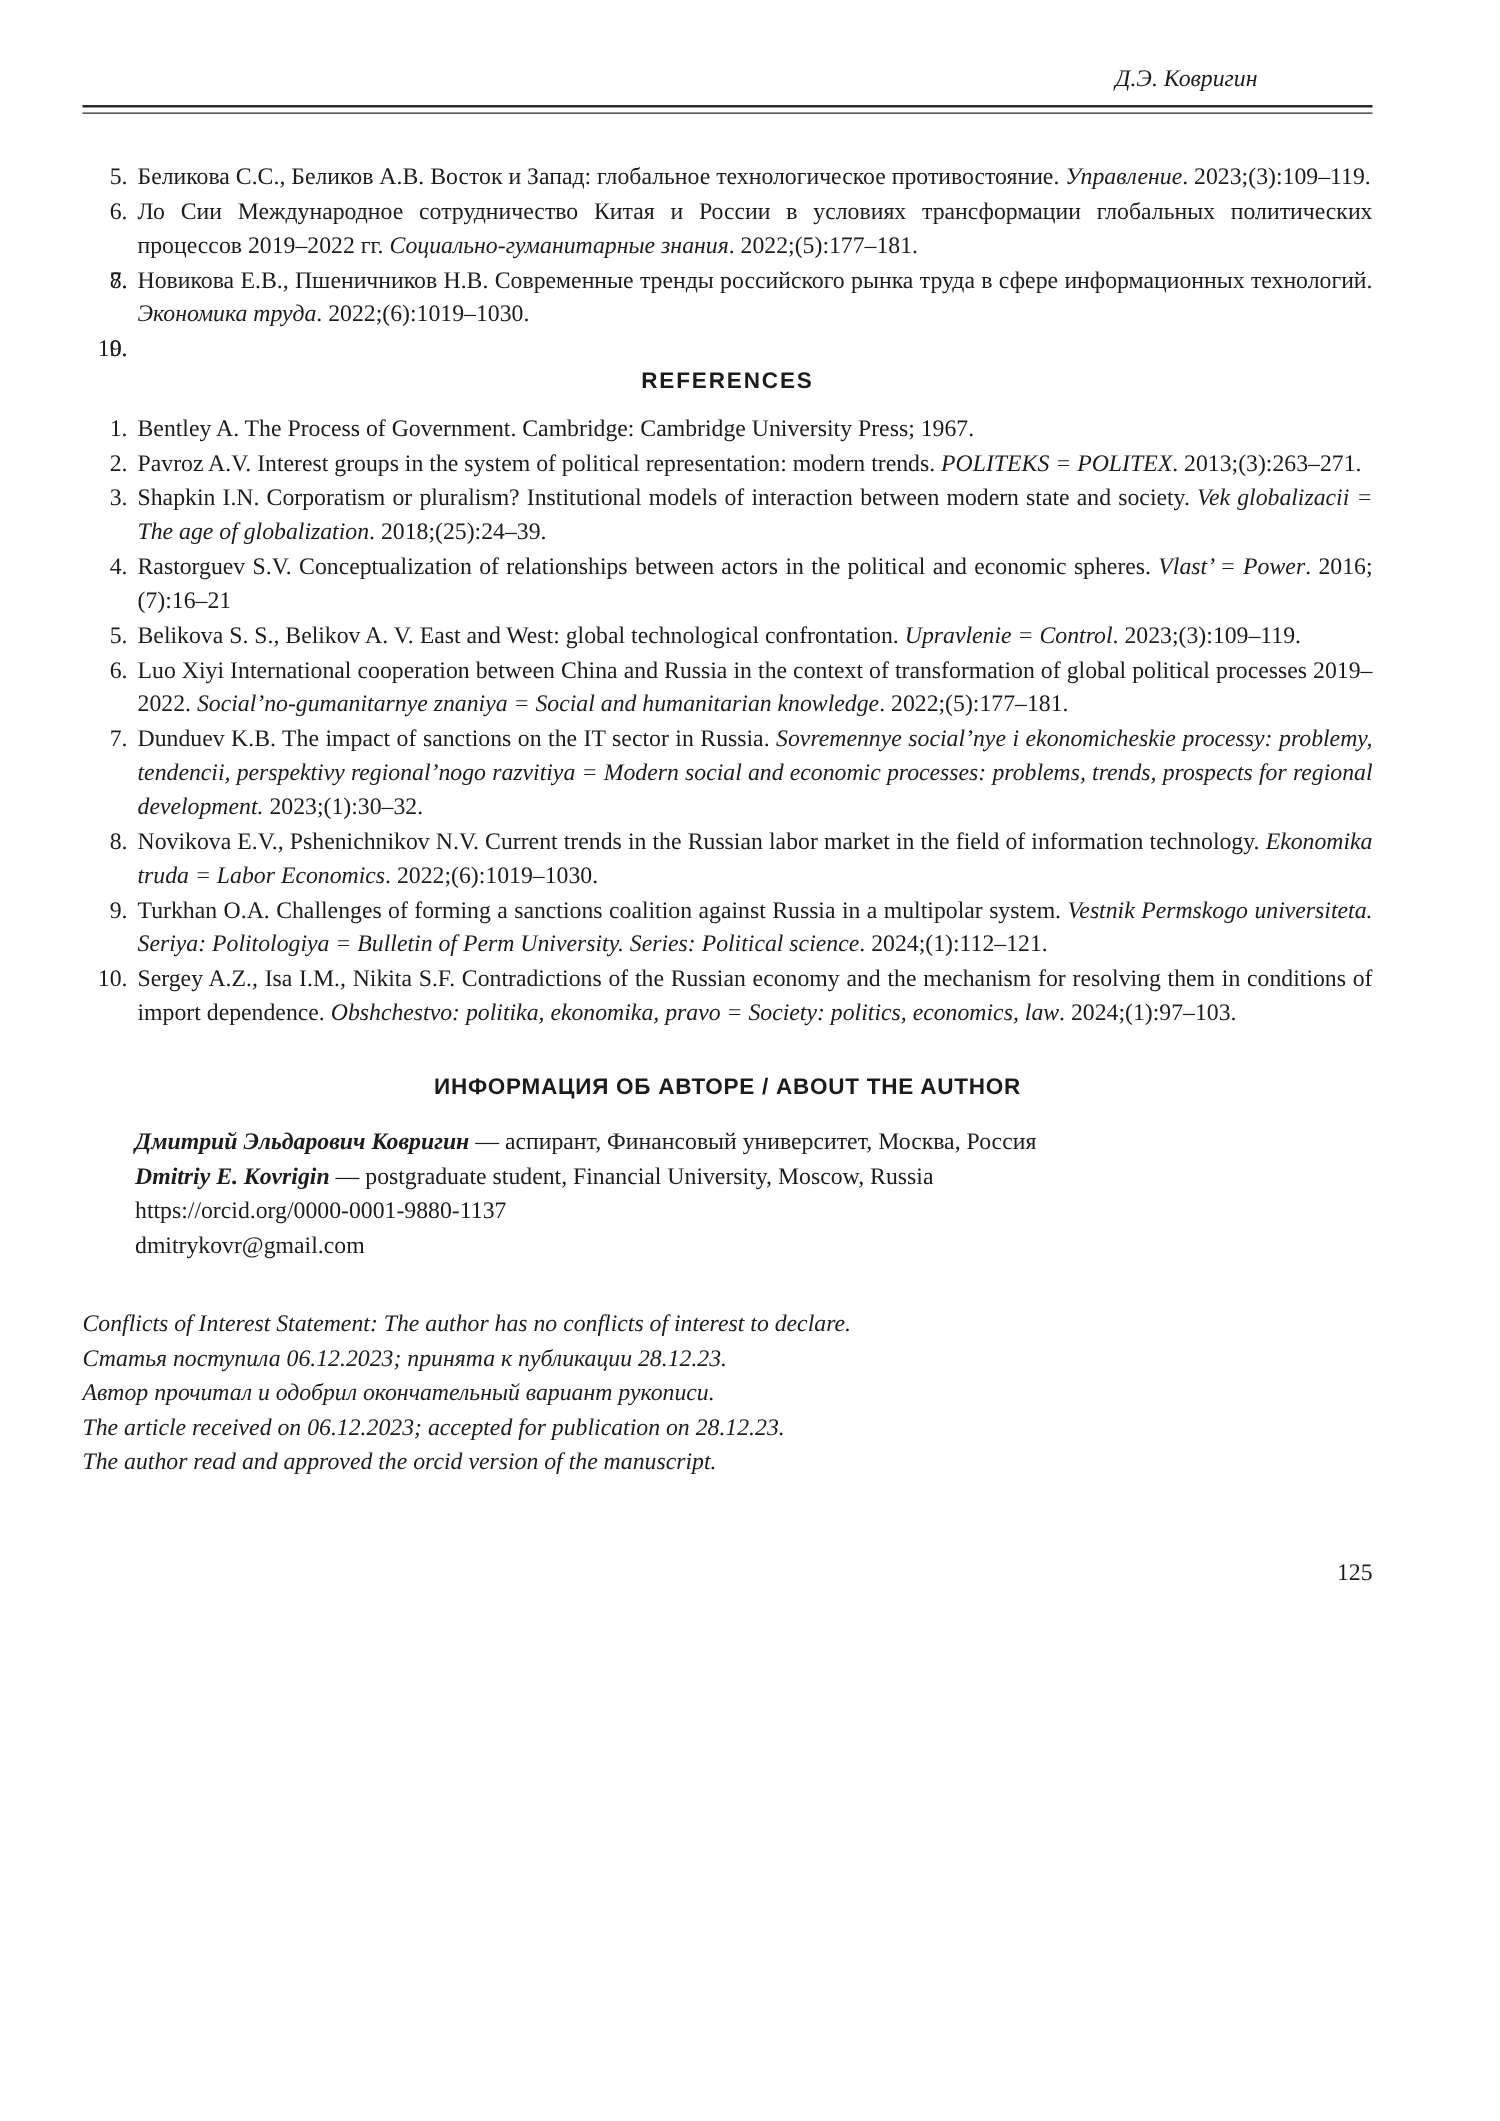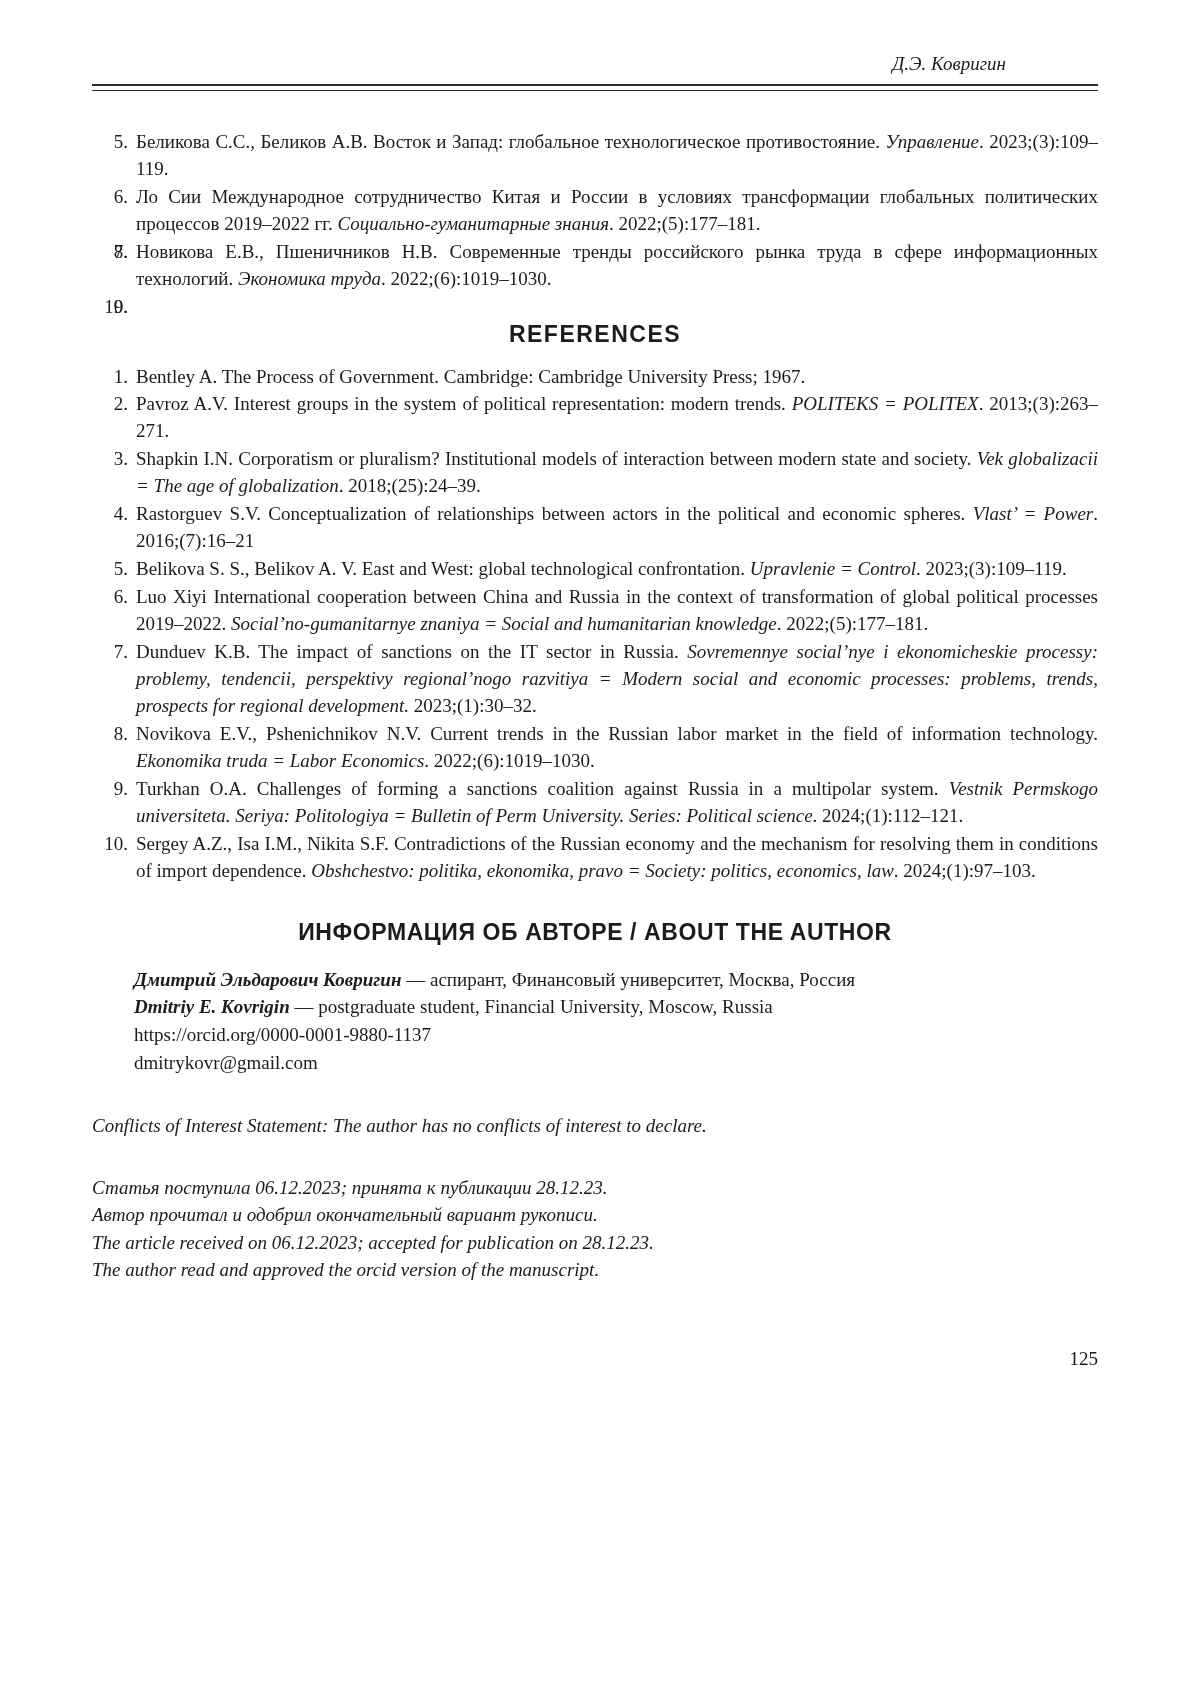--- a/index.html
+++ b/index.html
@@ -10,21 +10,21 @@
   body {
     width: 1200px;
     color: #1c1c1c;
     font-family: "Liberation Serif", "DejaVu Serif", serif;
     font-size: 19px;
   }
   .page {
     box-sizing: border-box;
     width: 1200px;
     min-height: 1697px;
-    padding: 52px 102px 40px 92px;
+    padding: 52px 102px 40px 66px;
     position: relative;
   }
   .header-author {
     text-align: right;
     font-style: italic;
     font-size: 19px;
     padding-right: 92px;
     line-height: 1.3;
   }
   .double-rule {
@@ -47,36 +47,36 @@
     left: 0;
     top: 0;
     width: 36px;
     text-align: right;
   }
   .seg-normal { font-style: normal; font-weight: normal; }
   .seg-italic { font-style: italic; }
   .seg-bold-italic { font-style: italic; font-weight: bold; }
   .section-heading {
     font-family: "Liberation Sans", "DejaVu Sans", sans-serif;
-    font-size: 23px;
+    font-size: 18px;
     font-weight: bold;
     text-align: center;
     letter-spacing: 1.5px;
     margin: 28px 0 16px 0;
   }
   .author-heading {
     letter-spacing: 0.6px;
     margin: 34px 0 20px 0;
   }
   .text-line {
     line-height: 1.45;
   }
   .author-block { margin-bottom: 0; margin-left: 42px; }
   .conflict-block { margin-top: 36px; }
-  .dates-block { margin-top: 34px; }
+  .dates-block { }
   .footer {
     text-align: right;
     margin-top: 64px;
     font-size: 19px;
   }
 </style>
 </head>
 <body>
 
 <div class="page">

